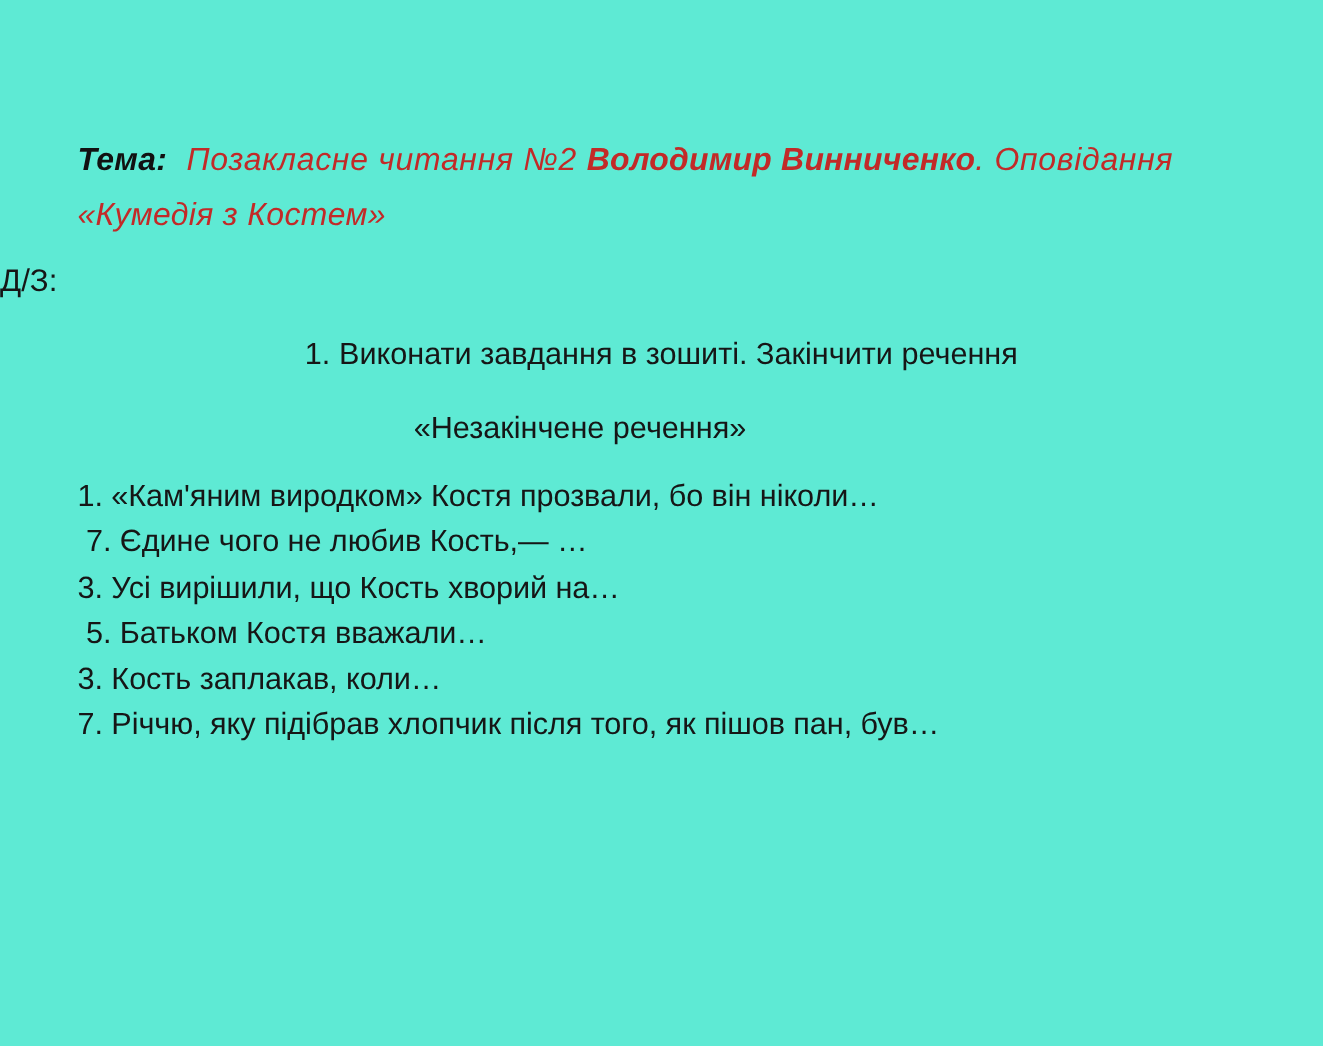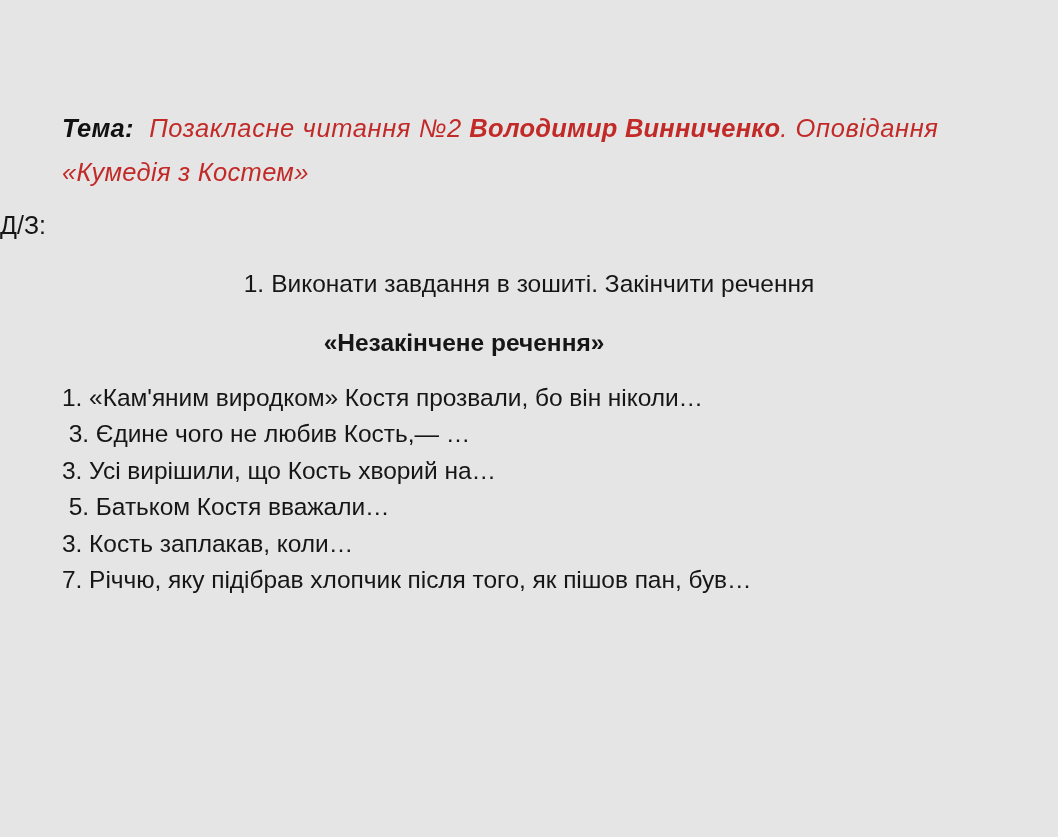--- a/index.html
+++ b/index.html
@@ -13,21 +13,21 @@
     height: 837px;
     font-family: "Liberation Sans", sans-serif;
     color: #0d0d0d;
     overflow: hidden;
     position: relative;
   }
 
   .slide {
     position: absolute;
     inset: 0;
-    background: #e5e5e5;
+    background: #5eead4;
   }
 
   
   .title-block {
     position: absolute;
     left: 62px;
     top: 110px;
     width: 952px;
     font-size: 25.5px;
     line-height: 1.42;
@@ -81,21 +81,20 @@
     margin-right: 7px;
   }
   .hw-subtitle {
     position: absolute;
     left: 0;
     top: 329px;
     width: 928px;
     text-align: center;
     font-size: 24.5px;
     color: #161616;
-    font-weight: bold;
   }
 
   
   .sentence-list {
     position: absolute;
     left: 62px;
     top: 380px;
     width: 960px;
     list-style: none;
     margin: 0;
@@ -122,20 +121,20 @@
   <div class="hw-heading">Д/З:</div>
 
   <div class="hw-task">
     <span class="num">1.</span><span>Виконати завдання в зошиті. Закінчити речення</span>
   </div>
 
   <div class="hw-subtitle">«Незакінчене речення»</div>
 
   <ul class="sentence-list">
     <li class="sentence-item">1. «Кам'яним виродком» Костя прозвали, бо він ніколи…</li>
-    <li class="sentence-item"> 3. Єдине чого не любив Кость,— …</li>
+    <li class="sentence-item"> 7. Єдине чого не любив Кость,— …</li>
     <li class="sentence-item">3. Усі вирішили, що Кость хворий на…</li>
     <li class="sentence-item"> 5. Батьком Костя вважали…</li>
     <li class="sentence-item">3. Кость заплакав, коли…</li>
     <li class="sentence-item">7. Річчю, яку підібрав хлопчик після того, як пішов пан, був…</li>
   </ul>
 
 </div>
 
 </body></html>

